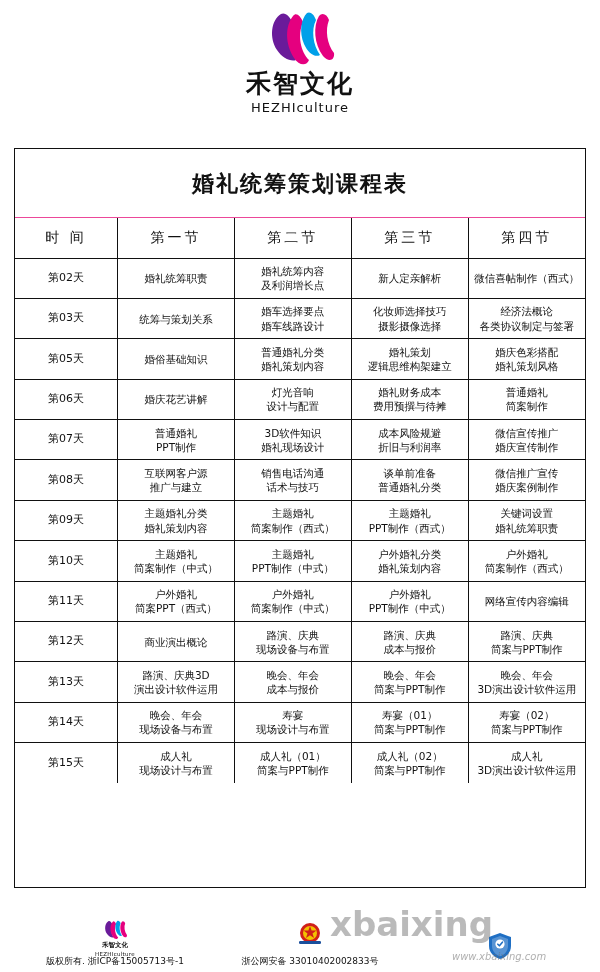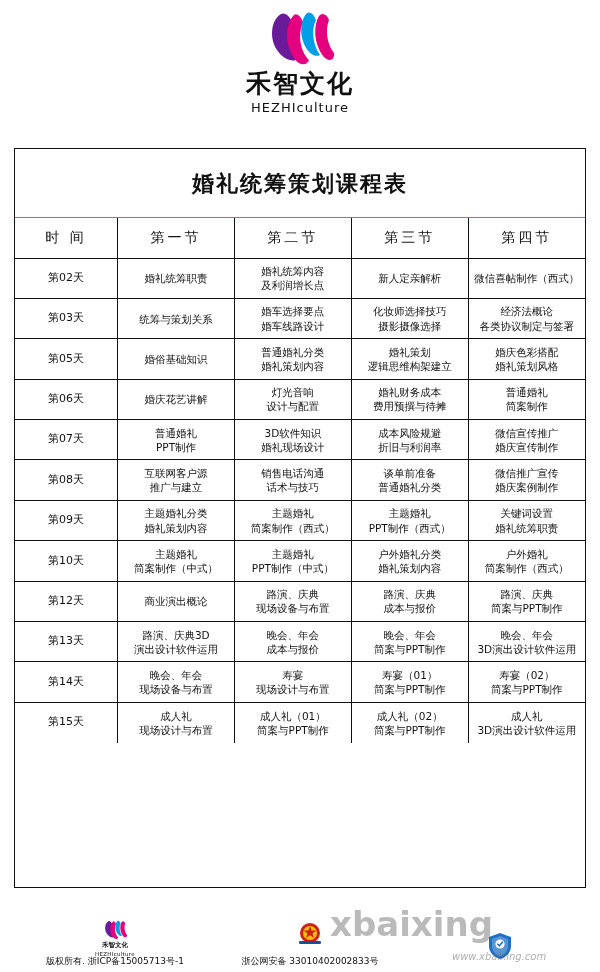--- a/index.html
+++ b/index.html
@@ -349,20 +349,38 @@
             <td>
               <span class="cell-line">户外婚礼分类</span>
               <span class="cell-line">婚礼策划内容</span>
             </td>
             <td>
               <span class="cell-line">户外婚礼</span>
               <span class="cell-line">简案制作（西式）</span>
             </td>
           </tr>
           <tr>
+            <td class="day">第11天</td>
+            <td>
+              <span class="cell-line">户外婚礼</span>
+              <span class="cell-line">简案PPT（西式）</span>
+            </td>
+            <td>
+              <span class="cell-line">户外婚礼</span>
+              <span class="cell-line">简案制作（中式）</span>
+            </td>
+            <td>
+              <span class="cell-line">户外婚礼</span>
+              <span class="cell-line">PPT制作（中式）</span>
+            </td>
+            <td>
+              <span class="cell-line">网络宣传内容编辑</span>
+            </td>
+          </tr>
+          <tr>
             <td class="day">第12天</td>
             <td>
               <span class="cell-line">商业演出概论</span>
             </td>
             <td>
               <span class="cell-line">路演、庆典</span>
               <span class="cell-line">现场设备与布置</span>
             </td>
             <td>
               <span class="cell-line">路演、庆典</span>

